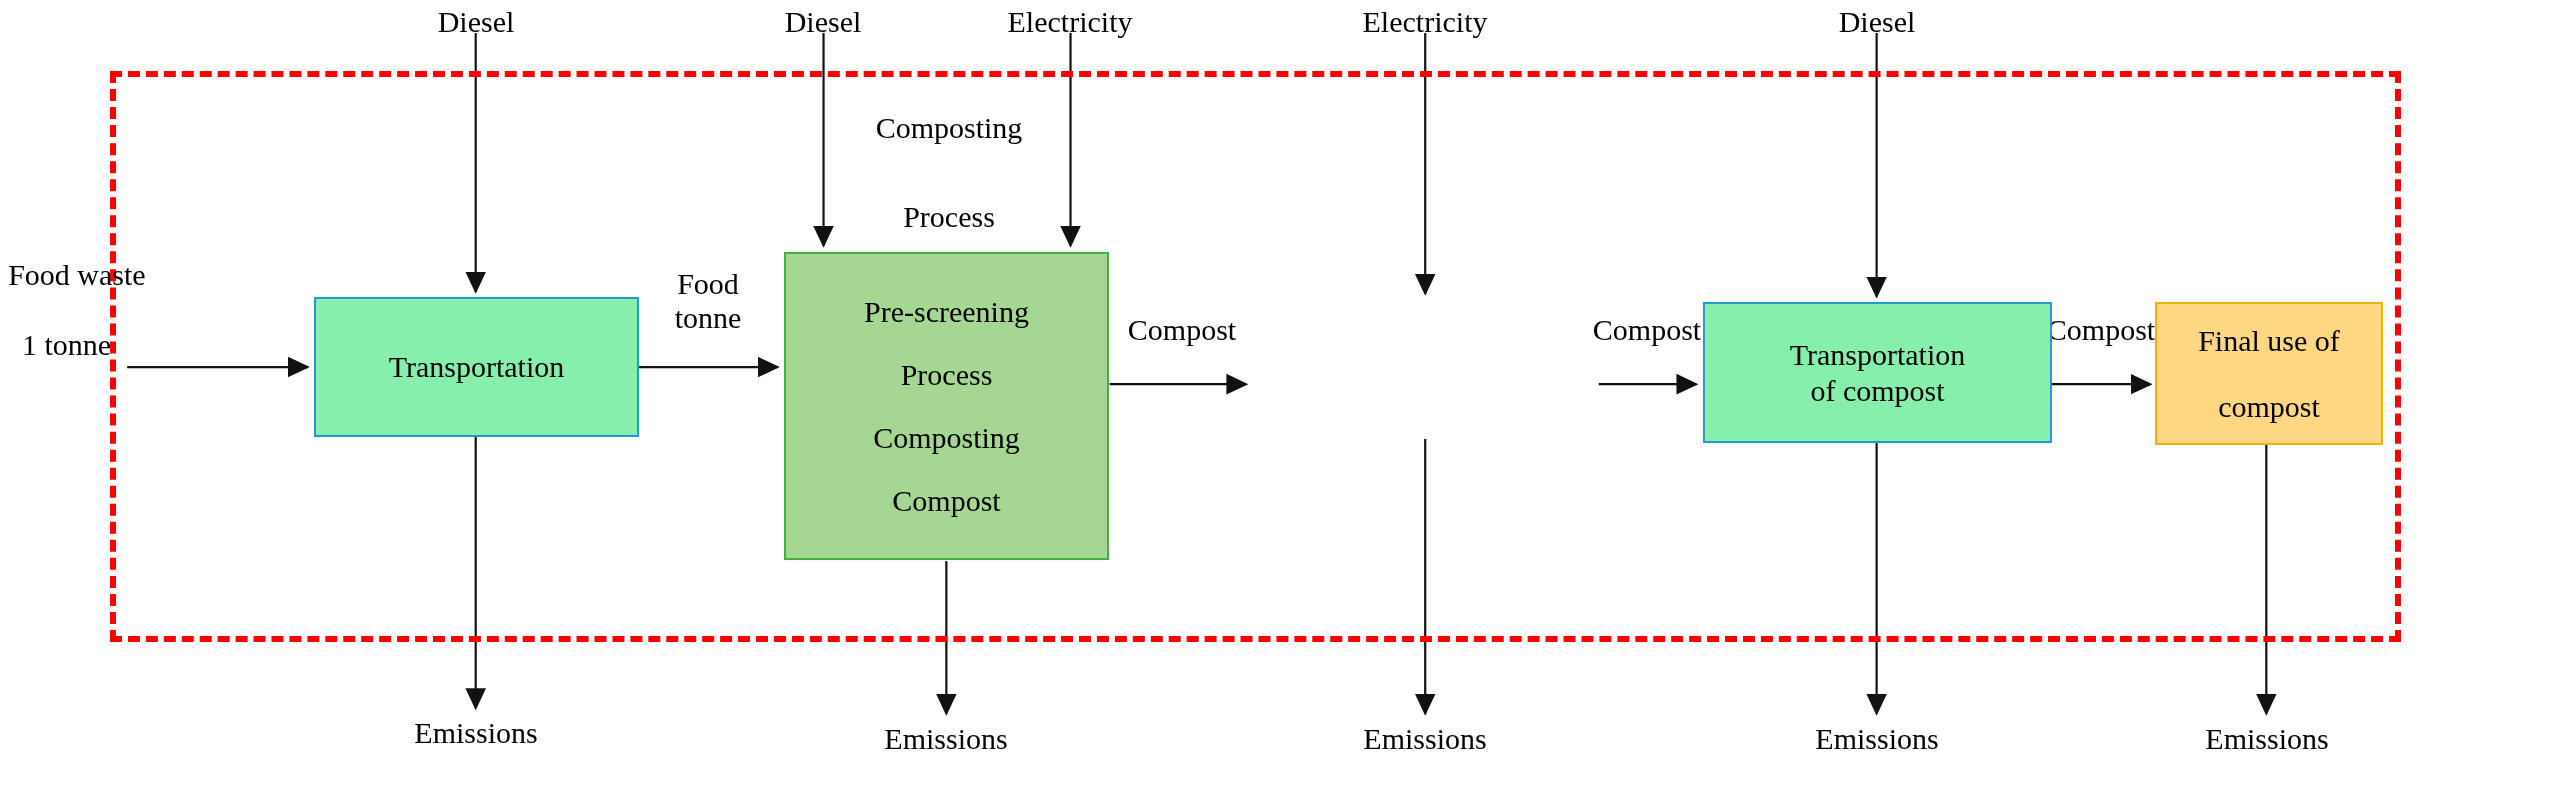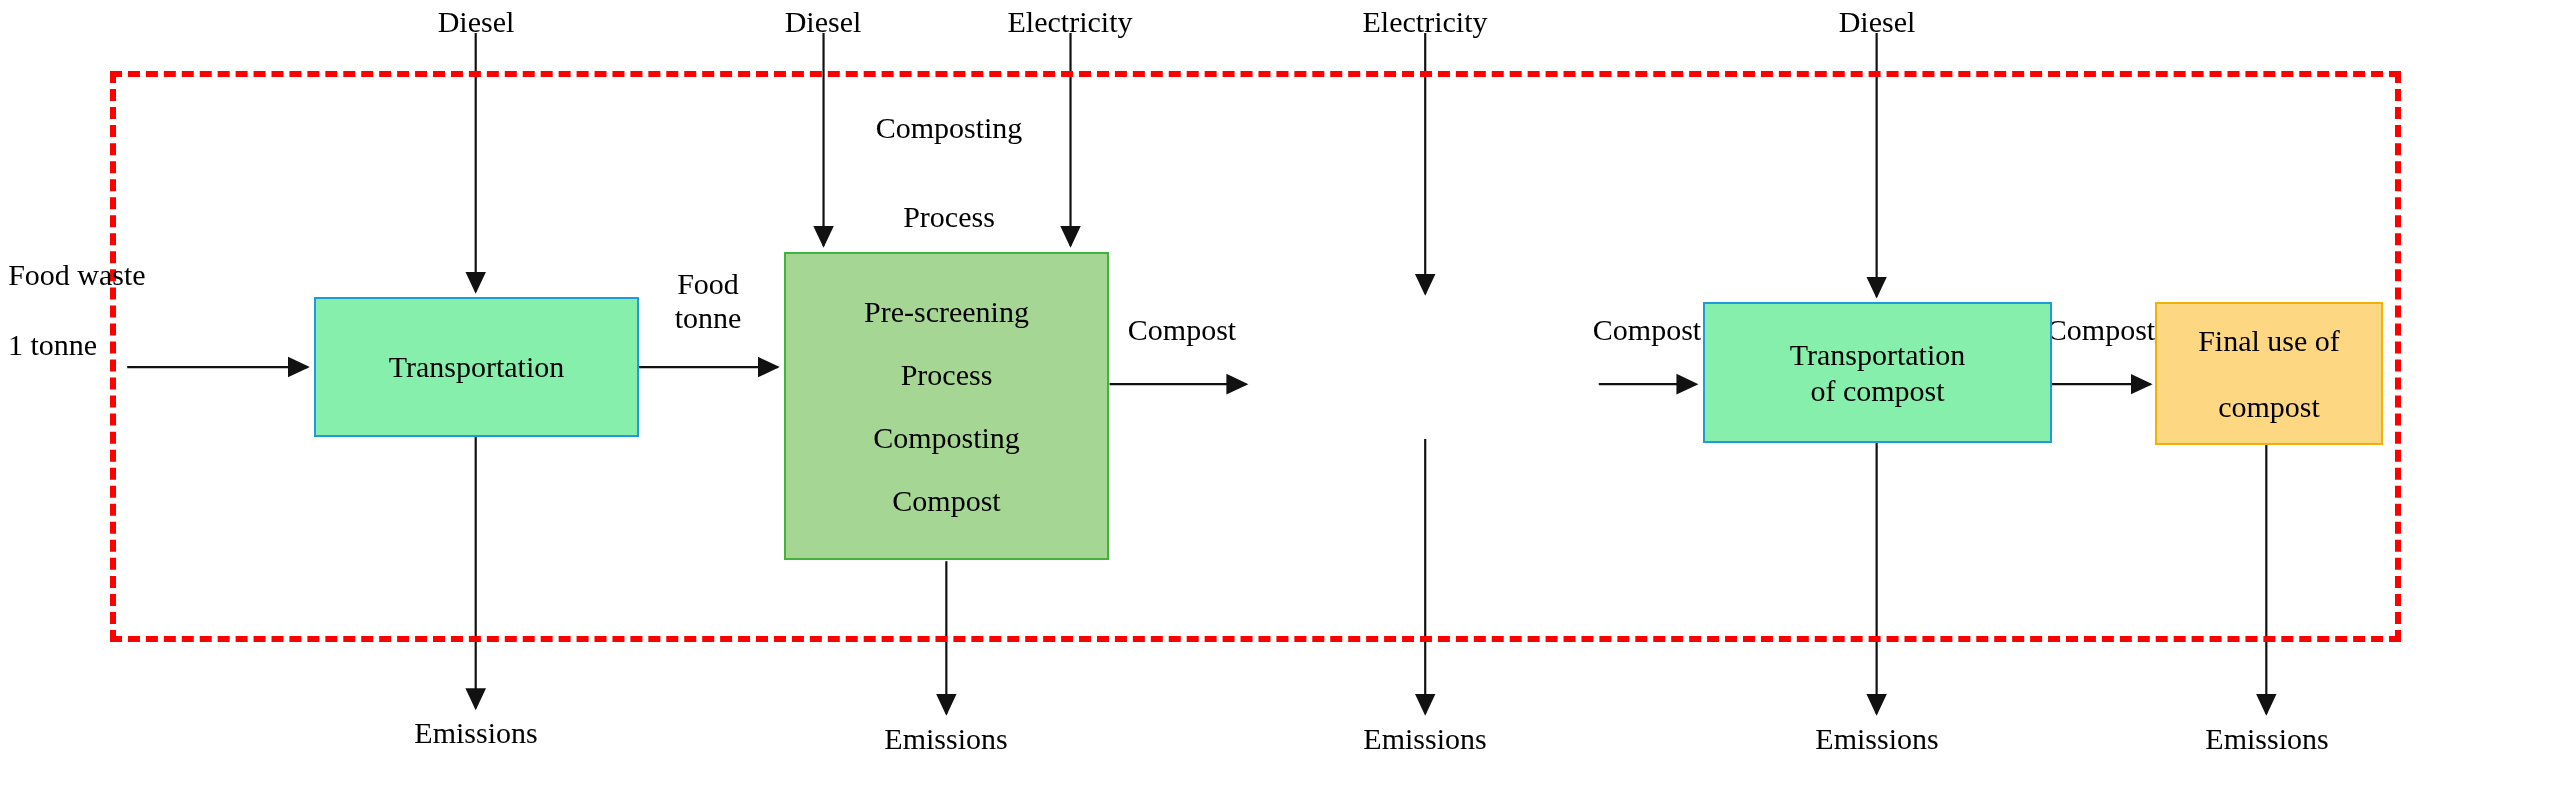--- a/index.html
+++ b/index.html
@@ -61,21 +61,21 @@
   <div class="lbl c" style="left:476px;top:4.1px;">Diesel</div>
   <div class="lbl c" style="left:823px;top:4.1px;">Diesel</div>
   <div class="lbl c" style="left:1070px;top:4.1px;">Electricity</div>
   <div class="lbl c" style="left:1425px;top:4.1px;">Electricity</div>
   <div class="lbl c" style="left:1877px;top:4.1px;">Diesel</div>
 
   <div class="lbl c" style="left:949px;top:110px;">Composting</div>
   <div class="lbl c" style="left:949px;top:151px;margin-top:48px;">Process</div>
 
   <div class="lbl" style="left:8.2px;top:257px;">Food waste</div>
-  <div class="lbl" style="left:8px;top:327px;">1 tonne</div>
+  <div class="lbl" style="left:22px;top:327px;">1 tonne</div>
 
   <div class="lbl c" style="left:708px;top:266px;">Food</div>
   <div class="lbl c" style="left:708px;top:300px;">tonne</div>
   <div class="lbl c" style="left:1182px;top:312px;">Compost</div>
   <div class="lbl c" style="left:1647px;top:312px;">Compost</div>
   <div class="lbl c" style="left:2101px;top:312px;">Compost</div>
 
   <div class="node blue" style="left:314px;top:297px;width:325px;height:140px;">
     <span class="ln">Transportation</span>
   </div>

